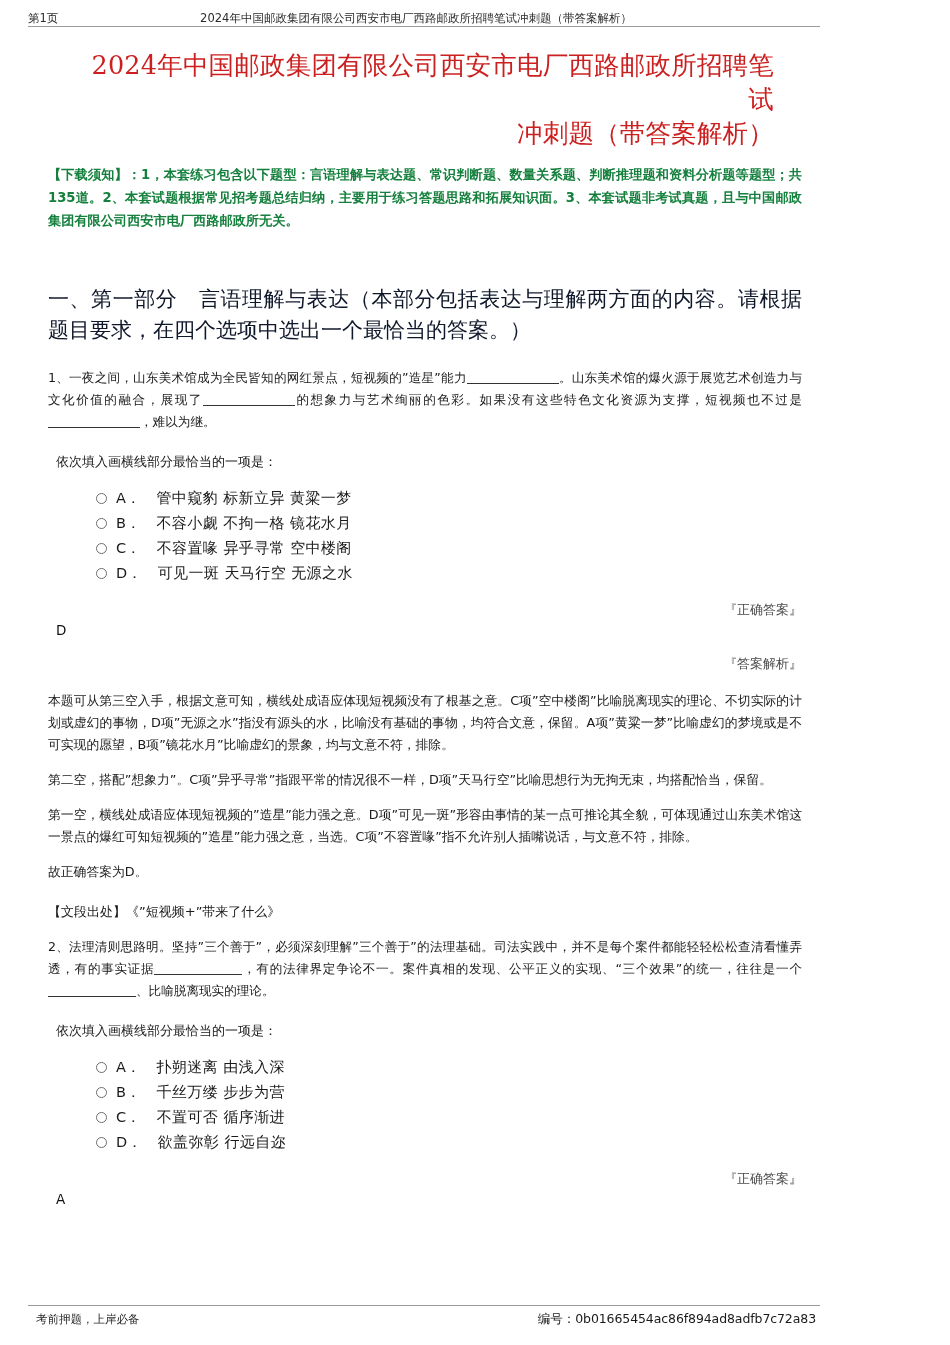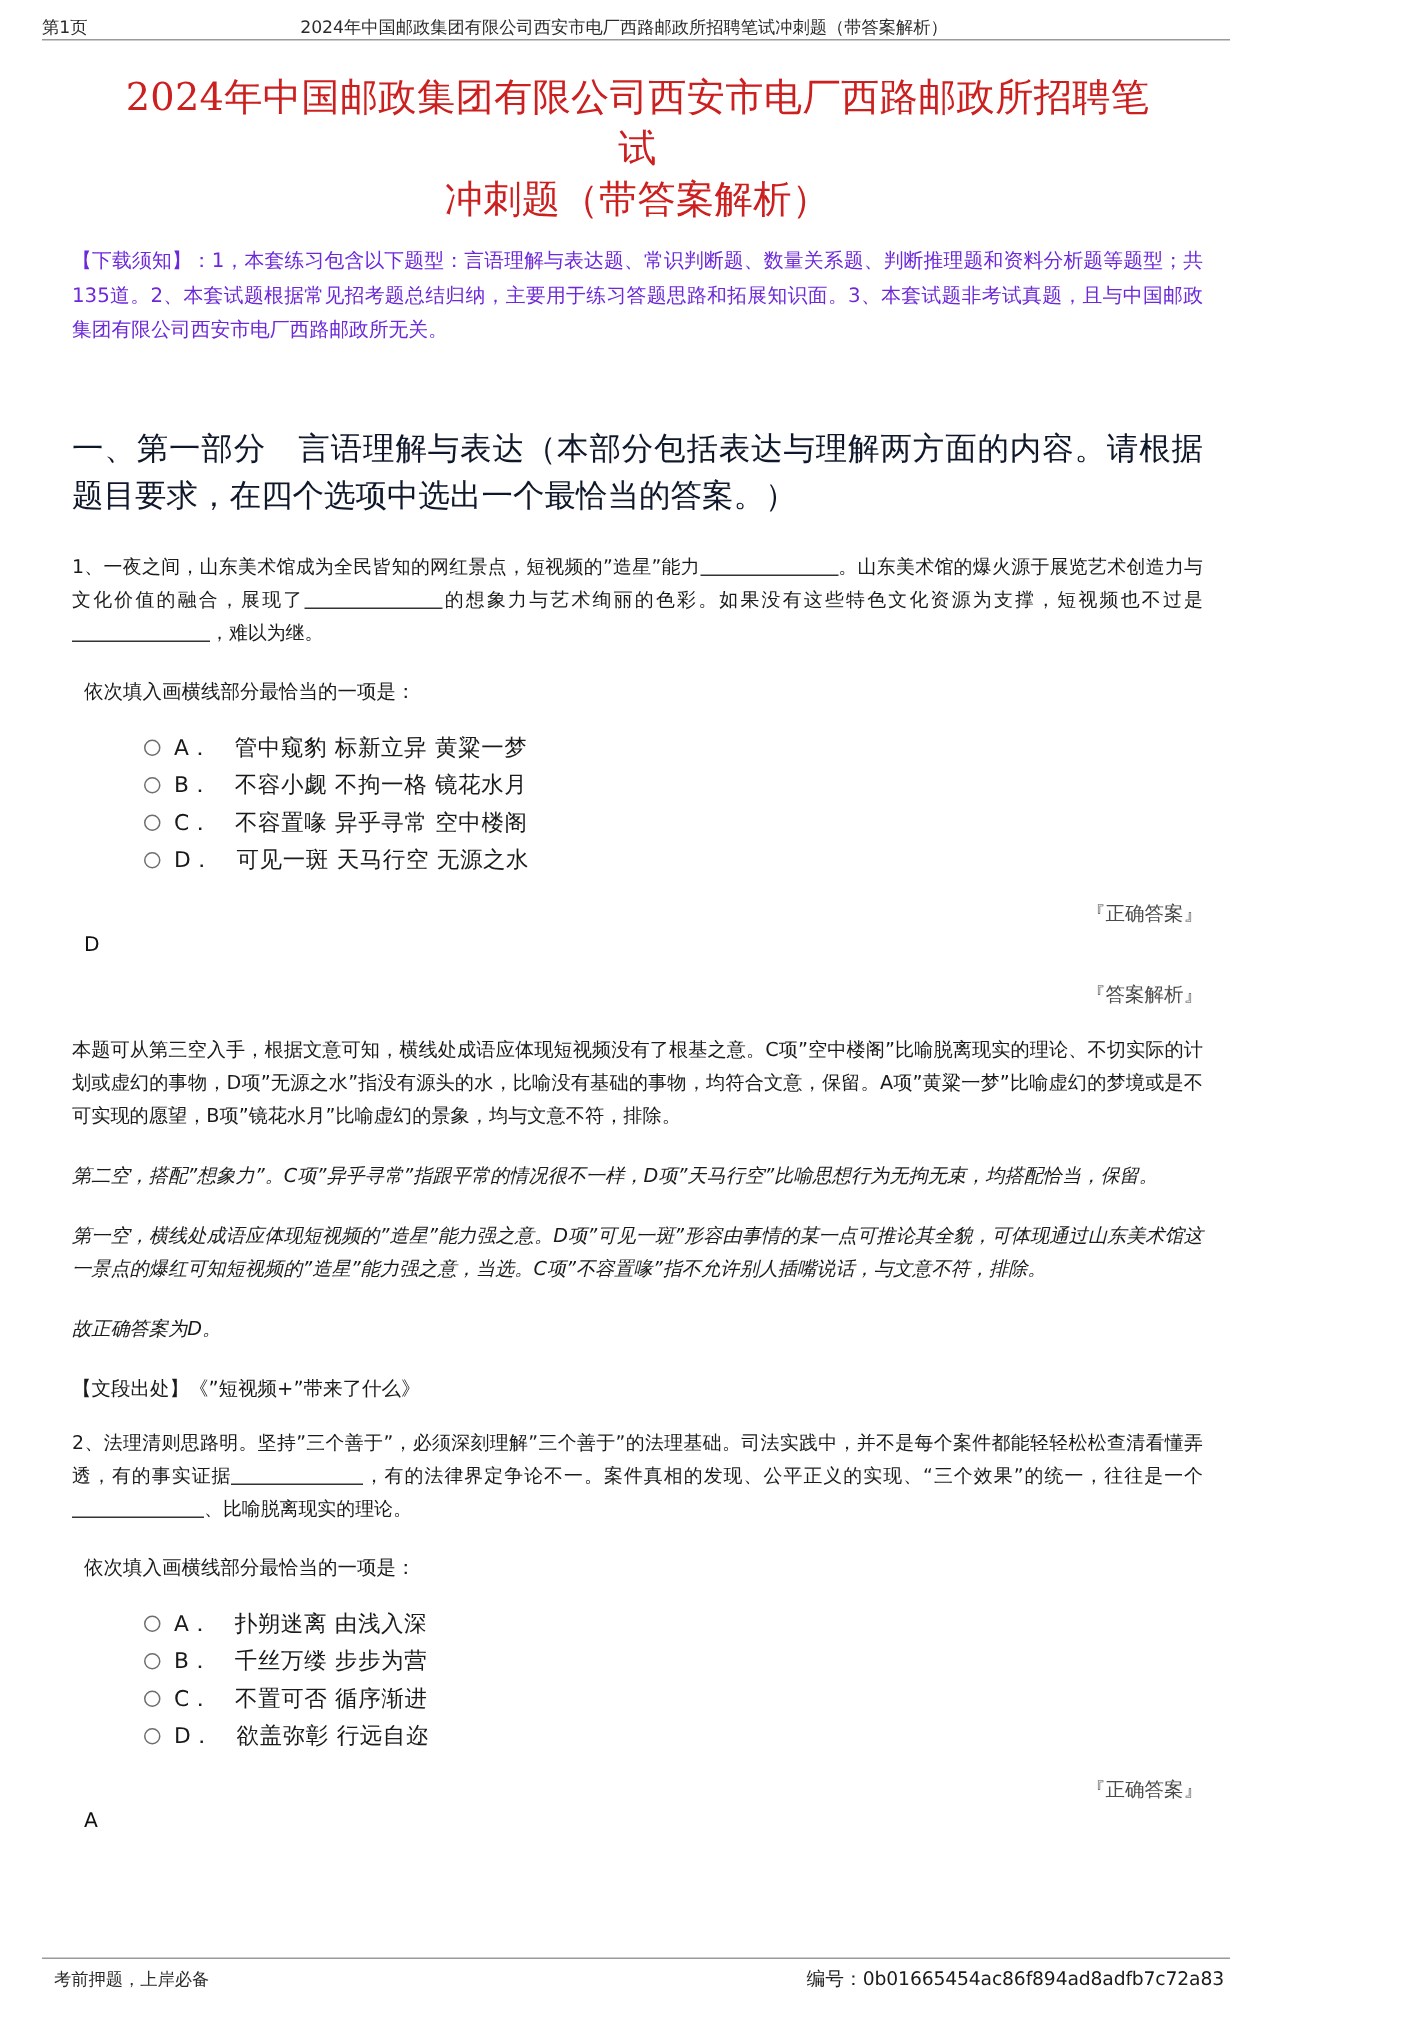--- a/index.html
+++ b/index.html
@@ -60,33 +60,34 @@
 
   
   .content {
     flex: 1 1 auto;
     padding: 0 46px 0 48px;
     box-sizing: border-box;
   }
 
   .doc-title {
     margin: 18px 28px 0 28px;
-    text-align: center;
+    text-align: right;
     color: #cc1f1f;
     font-size: 25.5px;
     line-height: 34px;
     letter-spacing: 0.2px;
     font-family: "DejaVu Serif", "Liberation Serif", serif;
   }
 
   .notice {
     font-size: 13.2px;
     line-height: 23px;
     text-align: justify;
-    color: #6d28d9;
+    color: #15803d;
+    font-weight: bold;
   }
 
   .section-head {
     margin-top: 52px;
     color: #0f172a;
     font-size: 21px;
     line-height: 31px;
     text-align: justify;
     font-family: "DejaVu Serif", "Liberation Serif", serif;
   }
@@ -161,21 +162,21 @@
     color: #111;
   }
 
   .expl {
     margin-top: 16px;
     font-size: 12.8px;
     line-height: 22px;
     text-align: justify;
     color: #1a1a1a;
   }
-  .expl.tight { margin-top: 18px; font-style: italic; }
+  .expl.tight { margin-top: 2px; }
 
   .source {
     margin-top: 18px;
     font-size: 13px;
     line-height: 22px;
     color: #1a1a1a;
   }
 
   
   .run-footer {

